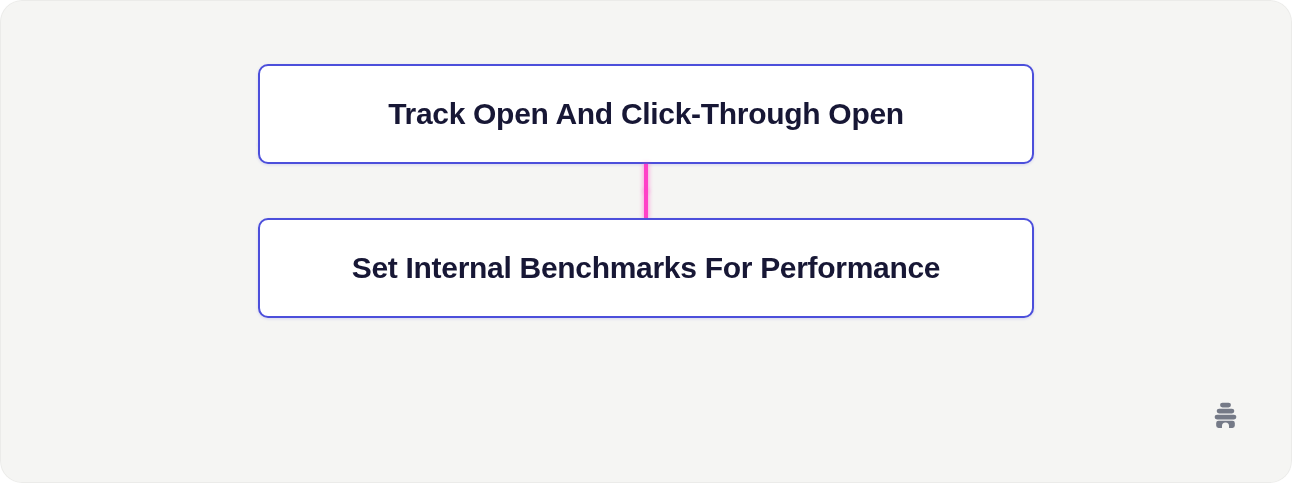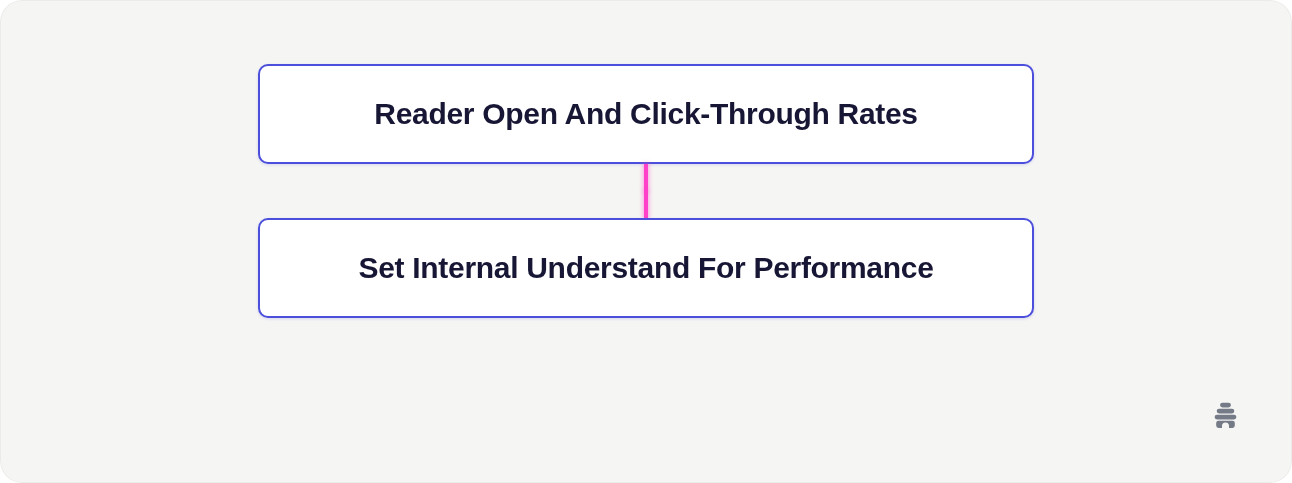--- a/index.html
+++ b/index.html
@@ -71,30 +71,30 @@
   .logo svg { display: block; width: 100%; height: 100%; }
 </style>
 </head>
 <body>
 
 <div class="canvas">
 
   <div class="flow">
 
     <div class="step-box">
-      <span class="step-label">Reader Open And Click-Through Rates</span>
+      <span class="step-label">Track Open And Click-Through Open</span>
     </div>
 
     <div class="connector"></div>
 
 
     <div class="connector"></div>
 
     <div class="step-box">
-      <span class="step-label">Set Internal Understand For Performance</span>
+      <span class="step-label">Set Internal Benchmarks For Performance</span>
     </div>
 
   </div>
 
   <span class="logo">
     <svg viewBox="0 0 28 28" xmlns="http://www.w3.org/2000/svg" fill="#757a87">
       <rect x="8.75" y="1.6" width="10.5" height="4.6" rx="2.3"></rect>
       <rect x="5.5" y="7.4" width="17" height="4.6" rx="2.3"></rect>
       <rect x="3.5" y="13.2" width="21" height="4.6" rx="2.3"></rect>
       <path d="M7.3 19 h13.4 a2.3 2.3 0 0 1 2.3 2.3 v2.4 a2.3 2.3 0 0 1 -2.3 2.3 h-3.3 v-1.8 a3.4 3.4 0 0 0 -6.8 0 v1.8 h-3.3 a2.3 2.3 0 0 1 -2.3 -2.3 v-2.4 a2.3 2.3 0 0 1 2.3 -2.3 z"></path>

